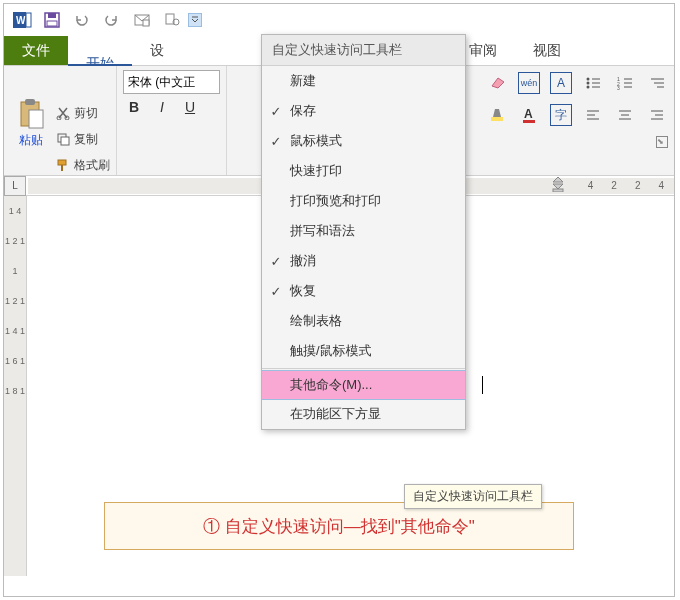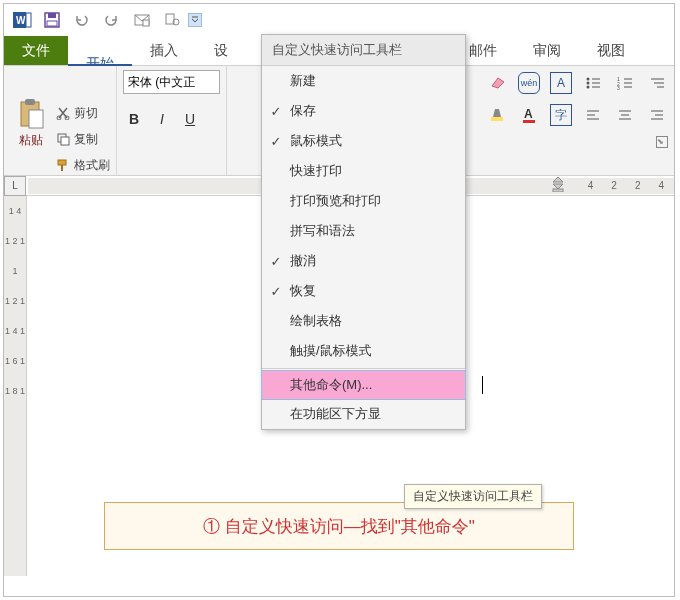--- a/index.html
+++ b/index.html
@@ -15,25 +15,25 @@
 .tab { padding: 0 18px; display: flex; align-items: center; font-size: 14px; color: #444; cursor: pointer; }
 .tab.file { background: #4d7c0f; color: #fff; }
 .tab.active { color: #2b579a; border-bottom: 3px solid #2b579a; background: #fff; font-weight: 400; margin-top: 28px; }
 
 .ribbon { height: 110px; background: #f3f3f3; border-bottom: 1px solid #d0d0d0; display: flex; position: relative; }
 .group { border-right: 1px solid #d8d8d8; padding: 4px 6px 2px 6px; display: flex; flex-direction: column; }
 .group-body { display: flex; flex: 1; gap: 4px; }
 .group-label { font-size: 12px; color: #666; text-align: left; padding: 2px 0; display: flex; justify-content: center; align-items: center; gap: 4px; }
 .group-label .launcher { width: 12px; height: 12px; border: 1px solid #888; font-size: 8px; line-height: 10px; color: #888; }
 
-.paste-btn { width: 42px; display: flex; flex-direction: column; align-items: center; justify-content: center; gap: 2px; font-size: 12px; color: #7f1d1d; }
+.paste-btn { width: 42px; display: flex; flex-direction: column; align-items: center; justify-content: center; gap: 2px; font-size: 12px; color: #1d4ed8; }
 .clip-col { display: flex; flex-direction: column; gap: 4px; justify-content: center; margin-top: 32px; }
 .clip-row { display: flex; align-items: center; gap: 4px; font-size: 12px; color: #444; height: 22px; }
 
-.font-group .top-row { display: flex; gap: 4px; align-items: center; margin-bottom: 14px; }
+.font-group .top-row { display: flex; gap: 4px; align-items: center; margin-bottom: 2px; }
 .font-combo { height: 24px; border: 1px solid #aaa; background: #fff; font-size: 12px; padding: 0 4px; display: flex; align-items: center; width: 100px; }
 .font-group .bot-row { display: flex; gap: 6px; align-items: center; }
 .fmt-btn { width: 22px; height: 22px; display: flex; align-items: center; justify-content: center; font-size: 14px; color: #333; }
 .fmt-btn.bold { font-weight: bold; }
 .fmt-btn.italic { font-style: italic; }
 .fmt-btn.underline { text-decoration: underline; }
 
 .ribbon-right { position: absolute; right: 6px; top: 6px; display: flex; flex-direction: column; gap: 10px; }
 .rr-row { display: flex; gap: 10px; align-items: center; }
 .rr-icon { width: 22px; height: 22px; display: flex; align-items: center; justify-content: center; font-size: 13px; color: #444; }
@@ -112,21 +112,20 @@
     <div class="qat-caret">
       <svg width="8" height="8" viewBox="0 0 8 8">
           <path d="M1 1 L7 1 M1 3 L4 6 L7 3" stroke="#555" fill="none" stroke-width="1"></path>
         </svg>
     </div>
   </div>
 
   <div class="tabs">
     <div class="tab file">文件</div>
     <div class="tab active">开始</div>
-    <div class="tab">插入</div>
     <div class="tab">设</div>
     <div style="flex:0 0 205px"></div>
     <div class="tab">邮件</div>
     <div class="tab">审阅</div>
     <div class="tab">视图</div>
   </div>
 
   <div class="ribbon">
     <div class="group">
       <div class="group-body">
@@ -180,21 +179,21 @@
       </div>
     </div>
 
     <div class="ribbon-right">
       <div class="rr-row">
         <div class="rr-icon">
             <svg width="18" height="14" viewBox="0 0 18 14">
               <path d="M4 10 L10 2 L16 6 L10 12 Z" fill="#f4a0b0" stroke="#c06080"></path>
             </svg>
           </div>
-        <div class="rr-icon rr-box" style="font-size:9px;border-radius:6px;">wén</div>
+        <div class="rr-icon rr-box" style="font-size:9px;">wén</div>
         <div class="rr-icon rr-box">A</div>
         <div class="rr-icon">
             <svg width="16" height="14">
               <circle cx="3" cy="3" r="1.5" fill="#555"></circle>
               <line x1="7" y1="3" x2="15" y2="3" stroke="#555"></line>
               <circle cx="3" cy="7" r="1.5" fill="#555"></circle>
               <line x1="7" y1="7" x2="15" y2="7" stroke="#555"></line>
               <circle cx="3" cy="11" r="1.5" fill="#555"></circle>
               <line x1="7" y1="11" x2="15" y2="11" stroke="#555"></line>
             </svg>

